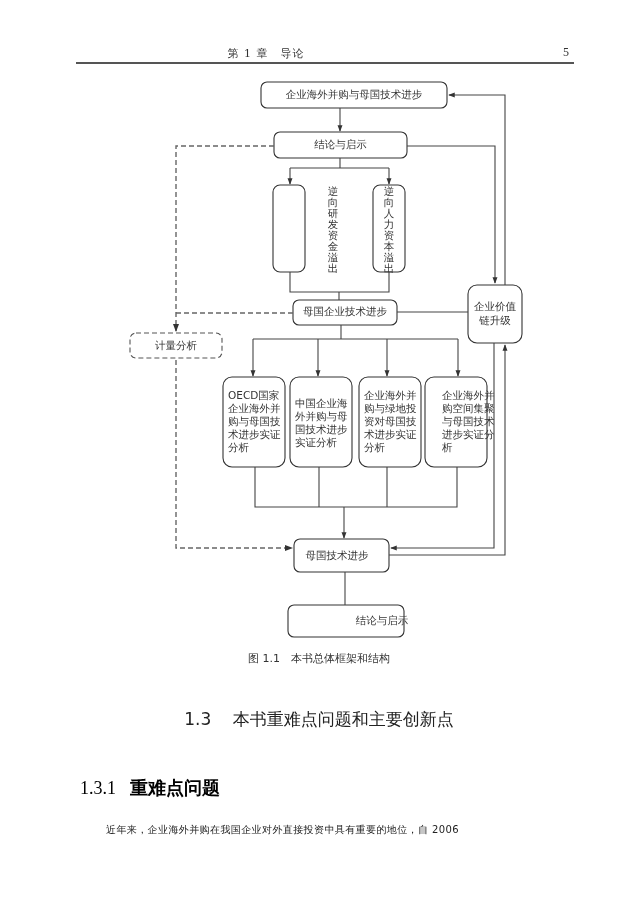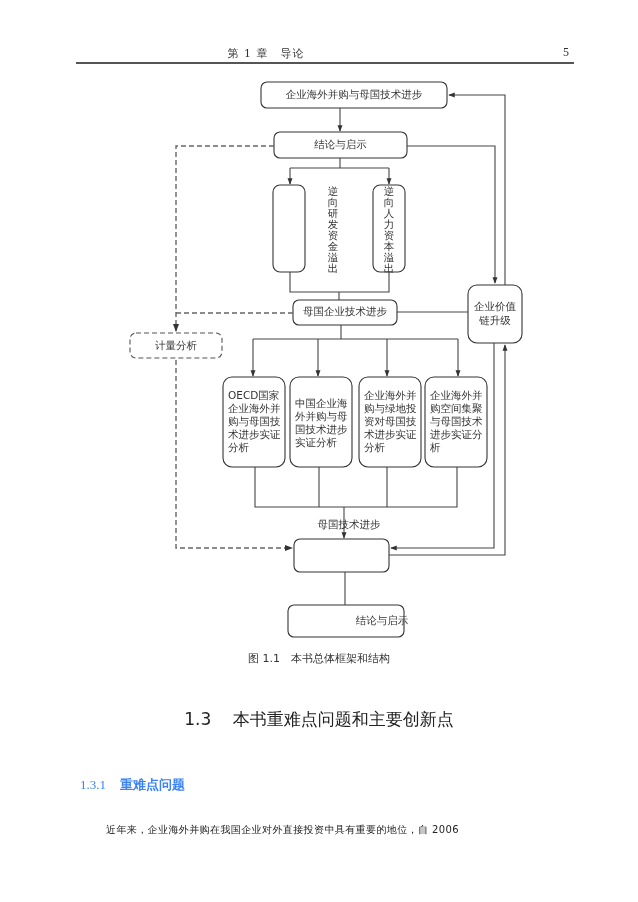--- a/index.html
+++ b/index.html
@@ -18,21 +18,21 @@
   .lbl { position: absolute; font-size: 10.5px; color: #333; text-align: center;
          font-family: Liberation Mono, monospace; line-height: 14px; }
   .vlbl { position: absolute; font-size: 10.5px; color: #333; width: 14px;
           font-family: "DejaVu Sans", sans-serif; line-height: 11px; text-align: center; word-break: break-all; }
   .mlbl { position: absolute; font-size: 10.5px; color: #333;
           font-family: "DejaVu Sans", sans-serif; line-height: 13px; text-align: left; word-break: break-all; }
   .caption { position: absolute; top: 651px; left: 0; width: 638px; text-align: center;
              font-size: 11px; color: #333; font-family: "DejaVu Sans", sans-serif; }
   .sec-title { position: absolute; top: 708px; left: 0; width: 638px; text-align: center;
                font-size: 17px; color: #222; font-family: "DejaVu Sans", sans-serif; }
-  .sub-title { position: absolute; top: 776px; left: 80px; font-size: 13px; color: #3b82f6;
+  .sub-title { position: absolute; top: 776px; left: 80px; font-size: 18px; color: #000000;
                font-family: "DejaVu Sans", sans-serif; font-weight: bold; }
   .sub-num { font-weight: normal; font-family: "Liberation Serif", serif; margin-right: 14px; }
   .para { position: absolute; top: 823px; left: 106px; font-size: 10px; color: #222;
           font-family: "DejaVu Sans", sans-serif; white-space: nowrap; letter-spacing: 0.4px; }
 </style>
 </head>
 <body>
 
 <div class="hdr-title">第 1 章　导论</div>
 <div class="hdr-page">5</div>
@@ -87,22 +87,22 @@
 <div class="lbl" style="left:261px;top:88px;width:186px;">企业海外并购与母国技术进步</div>
 <div class="lbl" style="left:274px;top:138px;width:133px;">结论与启示</div>
 <div class="vlbl" style="left:282px;top:186px;margin-left:44px;">逆向研发资金溢出</div>
 <div class="vlbl" style="left:382px;top:186px;">逆向人力资本溢出</div>
 <div class="lbl" style="left:293px;top:305px;width:104px;">母国企业技术进步</div>
 <div class="lbl" style="left:130px;top:339px;width:92px;">计量分析</div>
 <div class="lbl" style="left:472px;top:300px;width:46px;word-break:break-all;">企业价值链升级</div>
 <div class="mlbl" style="left:228px;top:389px;width:54px;">OECD国家企业海外并购与母国技术进步实证分析</div>
 <div class="mlbl" style="left:295px;top:397px;width:54px;">中国企业海外并购与母国技术进步实证分析</div>
 <div class="mlbl" style="left:364px;top:389px;width:54px;">企业海外并购与绿地投资对母国技术进步实证分析</div>
-<div class="mlbl" style="left:430px;top:389px;width:54px;">企业海外并购空间集聚与母国技术进步实证分析</div>
-<div class="lbl" style="left:294px;top:518px;width:86px;padding-left:12px;">母国技术进步</div>
+<div class="mlbl" style="left:442px;top:389px;width:54px;">企业海外并购空间集聚与母国技术进步实证分析</div>
+<div class="lbl" style="left:294px;top:549px;width:86px;">母国技术进步</div>
 <div class="lbl" style="left:288px;top:614px;width:116px;padding-left:36px;">结论与启示</div>
 
 <div class="caption">图 1.1　本书总体框架和结构</div>
 
 <div class="sec-title">
   <span>1.3</span>&nbsp;&nbsp;&nbsp;&nbsp;<span>本书重难点问题和主要创新点</span>
 </div>
 
 <div class="sub-title">
   <span class="sub-num">1.3.1</span><span>重难点问题</span>

